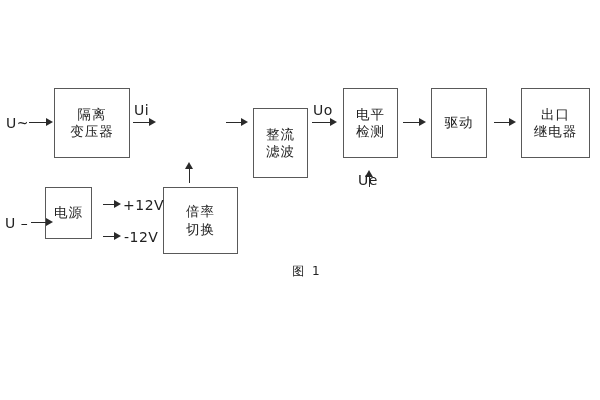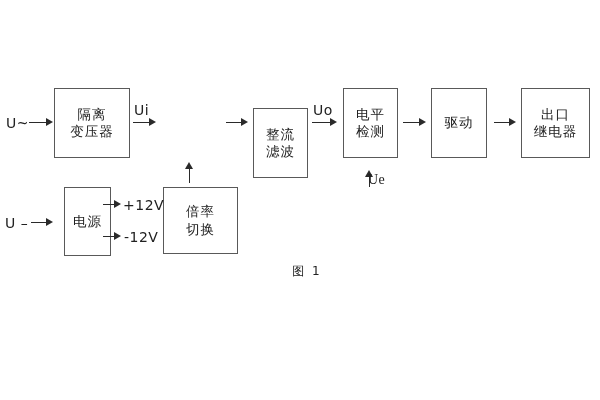--- a/index.html
+++ b/index.html
@@ -51,21 +51,21 @@
     <span>检测</span>
   </div>
   <div class="box single" style="left:431px;top:88px;width:56px;height:70px;">
     <span>驱动</span>
   </div>
   <div class="box" style="left:521px;top:88px;width:69px;height:70px;">
     <span>出口</span>
     <span>继电器</span>
   </div>
 
-  <div class="box single" style="left:64px;top:187px;width:47px;height:69px;">
+  <div class="box single" style="left:45px;top:187px;width:47px;height:52px;">
     <span>电源</span>
   </div>
   <div class="box" style="left:163px;top:187px;width:75px;height:67px;">
     <span>倍率</span>
     <span>切换</span>
   </div>
 
   <div class="harrow" style="left:29px;top:122px;width:17px;"></div>
   <div class="harrow" style="left:133px;top:122px;width:16px;"></div>
   <div class="harrow" style="left:226px;top:122px;width:15px;"></div>
@@ -78,17 +78,17 @@
 
   <div class="harrow" style="left:31px;top:222px;width:15px;"></div>
 
   <div class="harrow" style="left:103px;top:204px;width:11px;"></div>
   <div class="harrow" style="left:103px;top:236px;width:11px;"></div>
   <span class="sig" style="left:123px;top:198px;">+12V</span>
   <span class="sig" style="left:124px;top:230px;">-12V</span>
 
   <div class="varrow" style="left:189px;top:169px;height:14px;"></div>
   <div class="varrow" style="left:369px;top:177px;height:10px;"></div>
-  <span class="sig" style="left:368px;top:173px;font-family:Liberation Serif, serif;">Ue</span>
+  <span class="sig" style="left:358px;top:173px;">Ue</span>
 
   <div class="caption" style="left:282px;top:263px;width:50px;text-align:center;">图 1</div>
 
 </div>
 
 </body></html>

